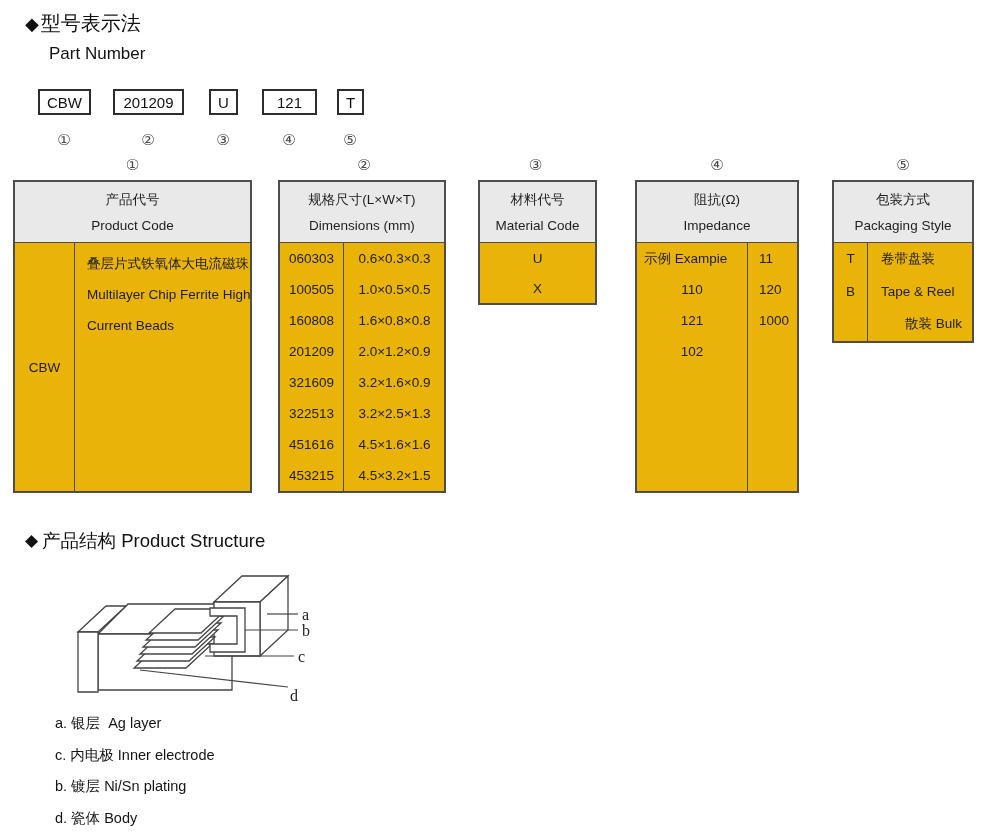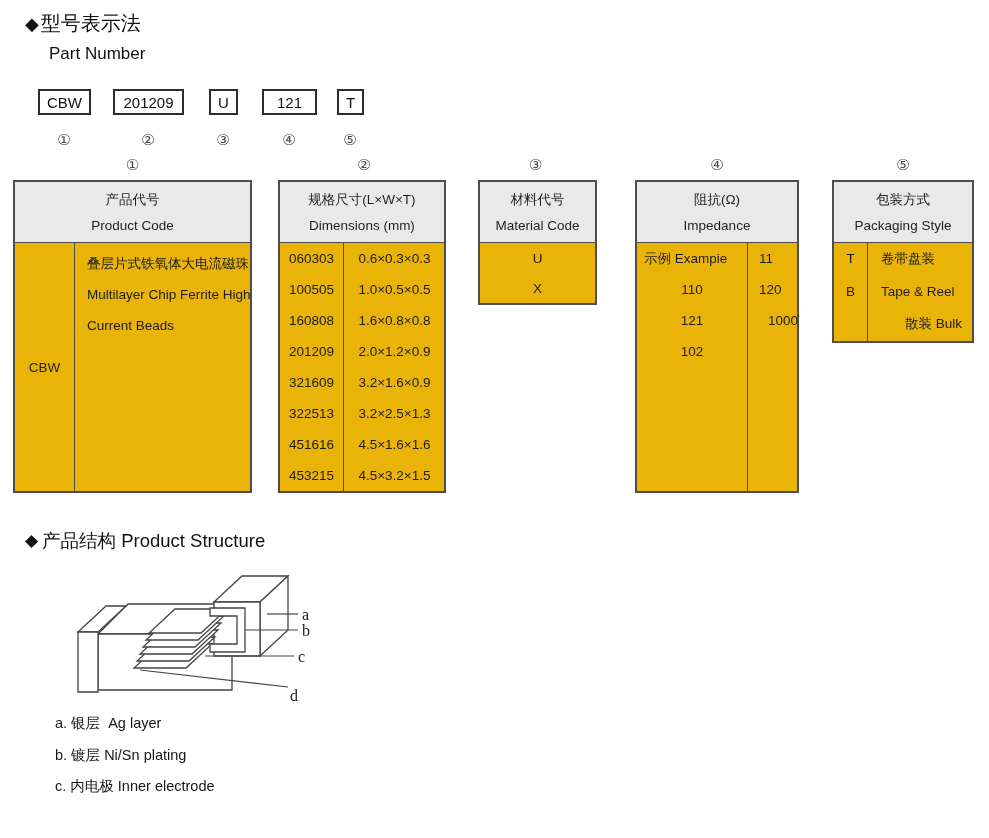--- a/index.html
+++ b/index.html
@@ -130,21 +130,21 @@
       <div class="colL" style="width:111px;">
         <div class="cellrow al">示例 Exampie</div>
         <div class="cellrow">110</div>
         <div class="cellrow">121</div>
         <div class="cellrow">102</div>
       </div>
       <div class="colR" style="left:112px;">
         <div class="cellrow"></div>
         <div class="cellrow al" style="padding-left:10px;">11</div>
         <div class="cellrow al" style="padding-left:10px;">120</div>
-        <div class="cellrow al" style="padding-left:19px;">1000</div>
+        <div class="cellrow al" style="padding-left:10px;">1000</div>
       </div>
     </div>
   </div>
 
   <div class="abs tbl" style="left:832px;top:180px;width:142px;height:163px;">
     <div class="tbl-head">
       <div>包装方式</div>
       <div>Packaging Style</div>
     </div>
     <div class="tbl-body" style="height:98px;">
@@ -196,17 +196,18 @@
       <path d="M78,104 L226,121"></path>
     </g>
     <text x="240" y="54">a</text>
     <text x="240" y="70">b</text>
     <text x="236" y="96">c</text>
     <text x="228" y="135">d</text>
   </svg>
 
   <div class="abs" style="left:55px;top:708px;">
     <div class="legend-item">a. 银层  Ag layer</div>
+    <div class="legend-item">c. 内电极 Inner electrode</div>
     <div class="legend-item">b. 镀层 Ni/Sn plating</div>
-    <div class="legend-item">c. 内电极 Inner electrode</div>
+    <div class="legend-item">d. 瓷体 Body</div>
   </div>
 
 </div>
 
 </body></html>

